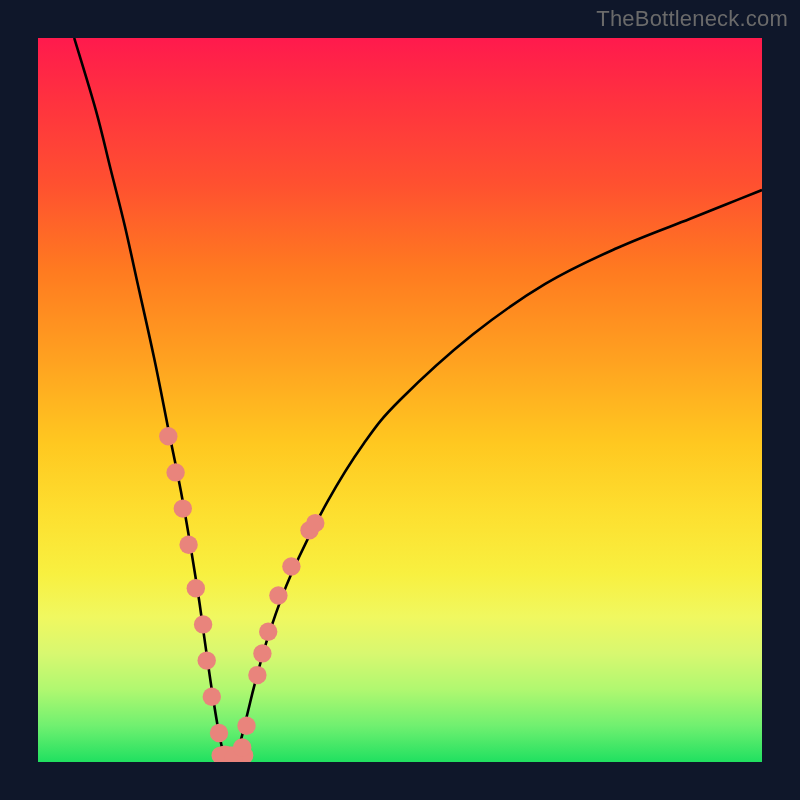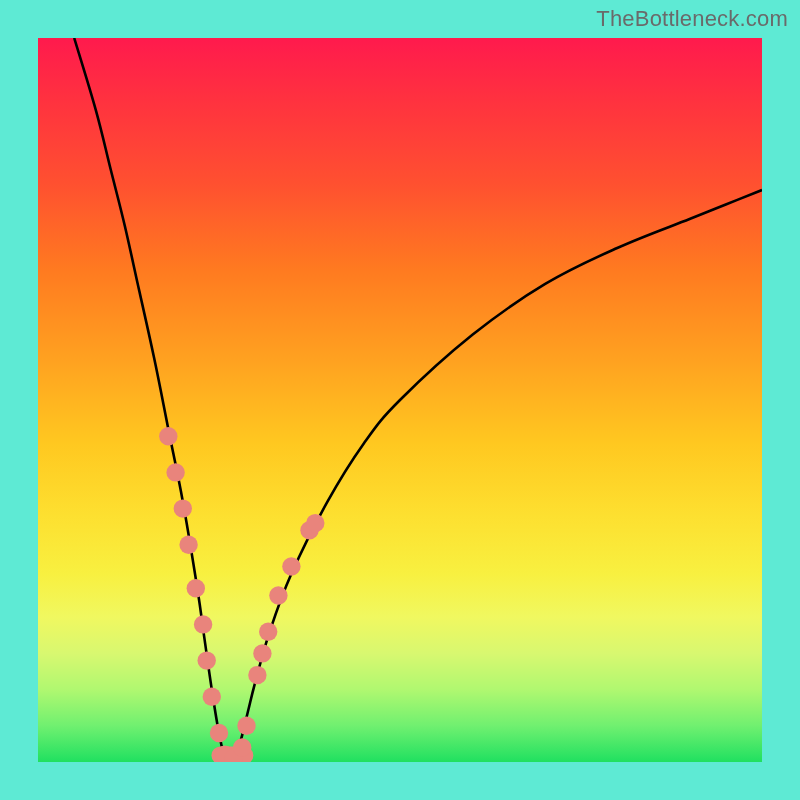--- a/index.html
+++ b/index.html
@@ -10,21 +10,21 @@
     background: #000;
     overflow: hidden;
     font-family: Arial, Helvetica, sans-serif;
   }
   .frame {
     position: absolute;
     left: 0;
     top: 0;
     width: 800px;
     height: 800px;
-    background: #5eead4;
+    background: #0f172a;
   }
   .plot {
     position: absolute;
     left: 38px;
     top: 38px;
     width: 724px;
     height: 724px;
     
     background: linear-gradient(to bottom,
       #ff1a4d 0%,

